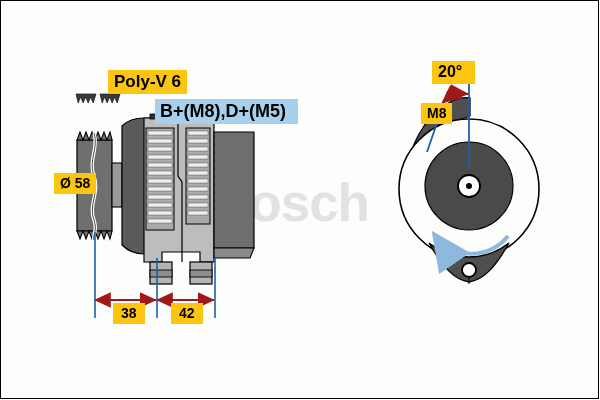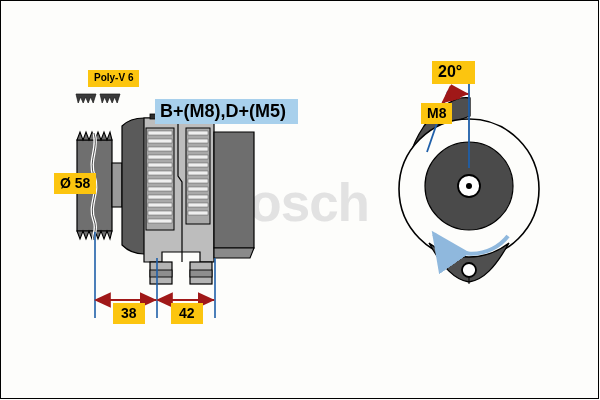--- a/index.html
+++ b/index.html
@@ -33,21 +33,21 @@
     position: absolute;
     font-family: "Liberation Sans", sans-serif;
     font-weight: bold;
     white-space: nowrap;
     line-height: 1;
     color: #000000;
   }
   .lbl-yellow { background: #fcc50f; }
   .lbl-blue   { background: #a8d0ec; }
 
-  #lbl-polyv   { left: 88px; top: 70px;  font-size: 10px; padding: 3px 6px 4px 6px; }
+  #lbl-polyv   { left: 108px; top: 70px;  font-size: 17px; padding: 3px 6px 4px 6px; }
   #lbl-bd      { left: 146px; top: 99px;  font-size: 18px; padding: 3px 12px 4px 5px; margin-left: 9px; }
   #lbl-dia     { left: 38px;  top: 173px; font-size: 14px; padding: 3px 6px 4px 6px; margin-left: 16px; }
   #lbl-38      { left: 113px; top: 303px; font-size: 14px; padding: 3px 8px 4px 8px; }
   #lbl-42      { left: 171px; top: 303px; font-size: 14px; padding: 3px 8px 4px 8px; }
   #lbl-20deg   { left: 432px; top: 61px;  font-size: 16px; padding: 3px 13px 4px 6px; }
   #lbl-m8      { left: 421px; top: 103px; font-size: 14px; padding: 3px 6px 4px 6px; }
   #lbl-11m10   { left: 445px; top: 285px; font-size: 14px; padding: 3px 6px 4px 6px; }
 
   #watermark-bosch {
     position: absolute;

